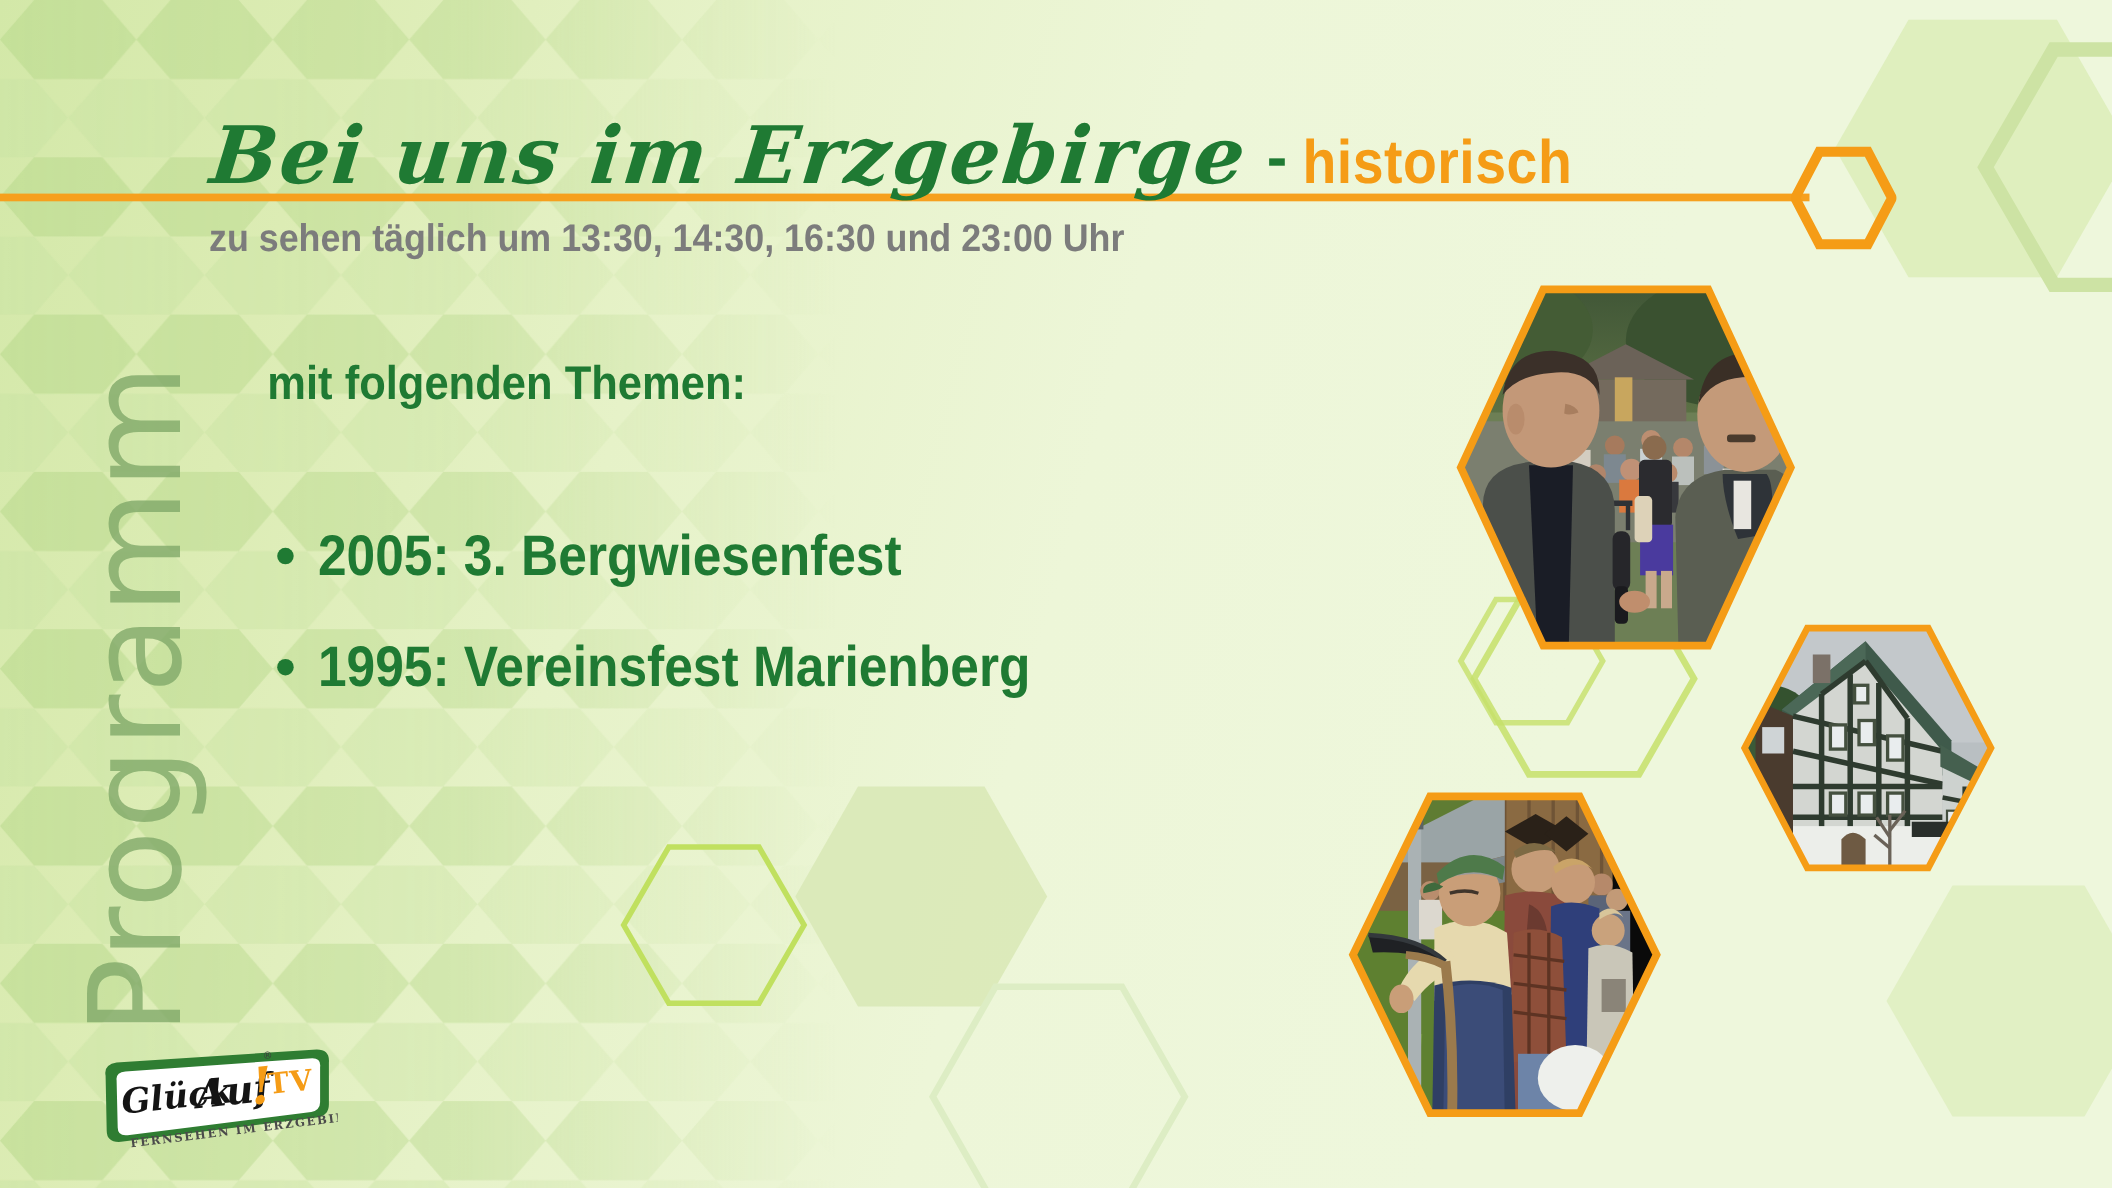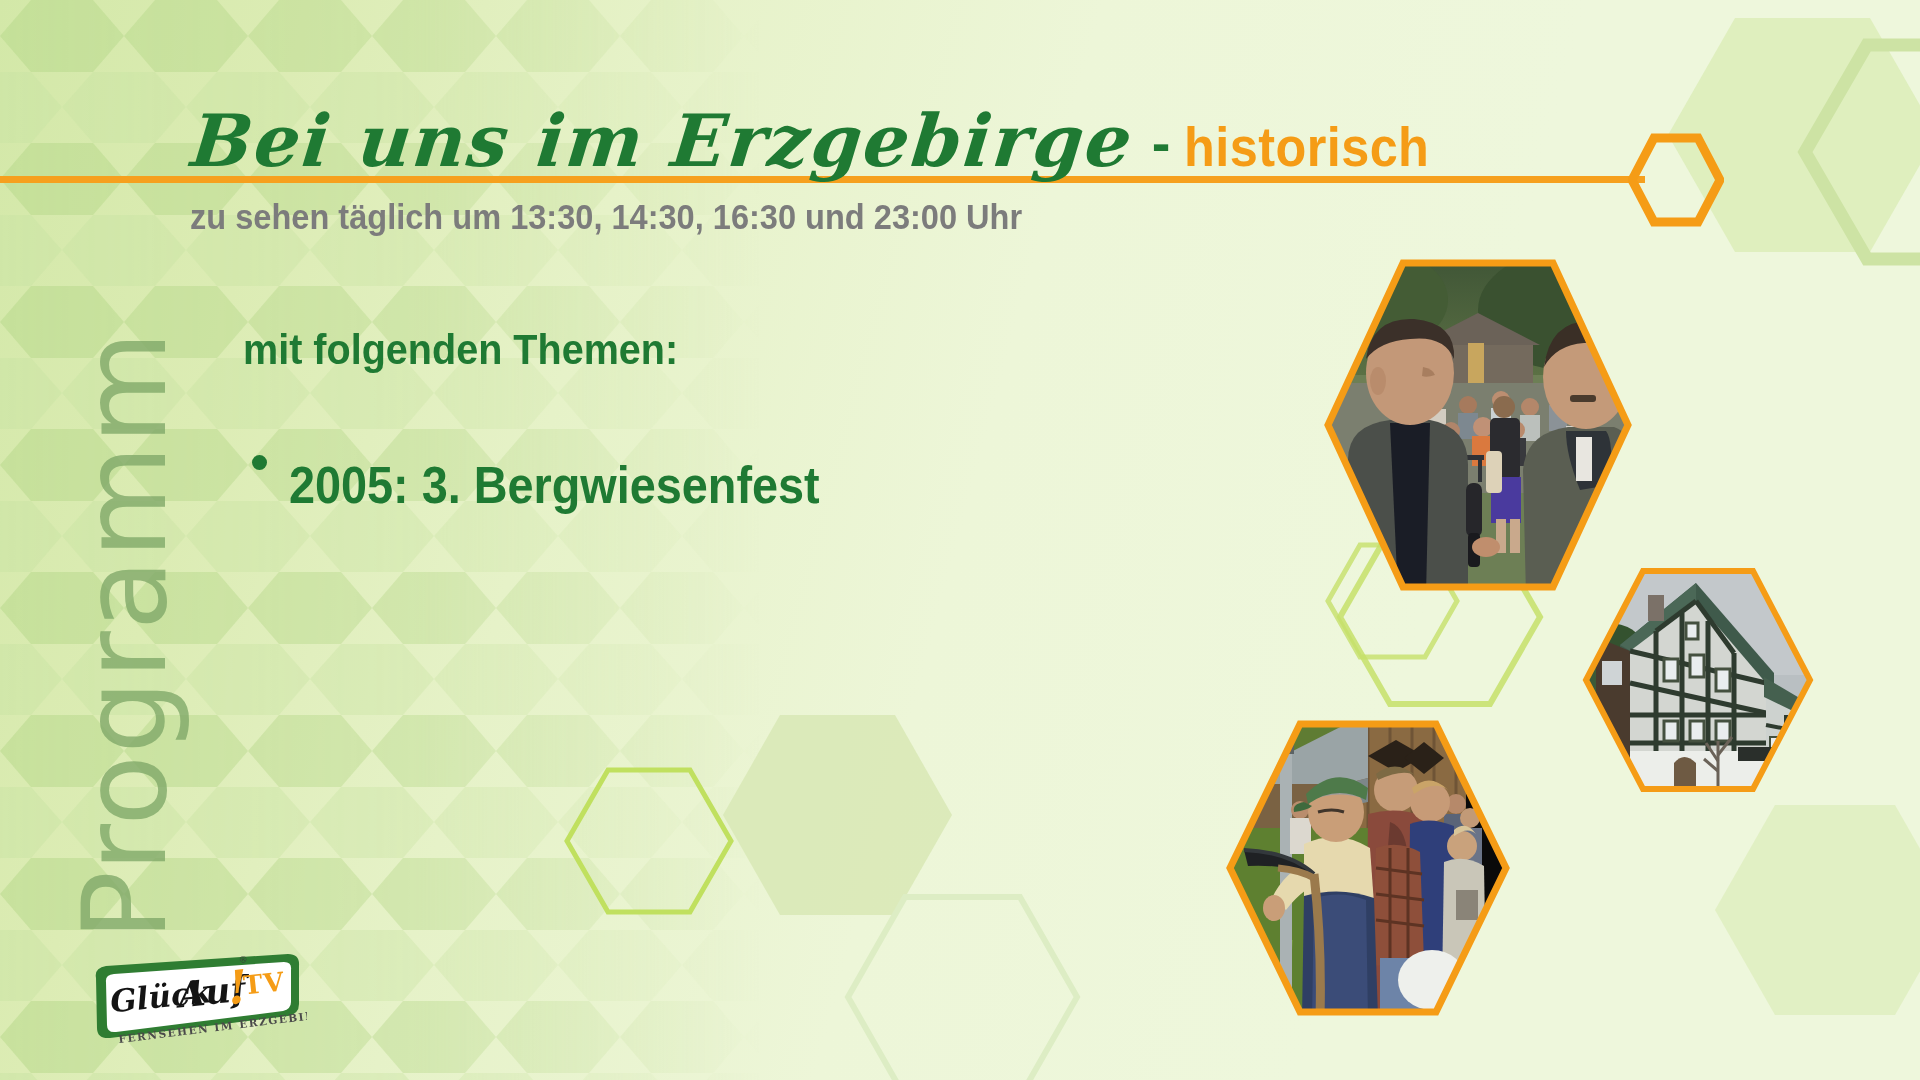--- a/index.html
+++ b/index.html
@@ -134,21 +134,21 @@
   .topic-list {
     position: absolute;
     left: 252px;
     top: 455px;
     margin: 0;
     padding: 0;
     list-style: none;
   }
   .topic-list li {
     display: flex;
-    align-items: flex-start;
+    align-items: center;
     height: 101px;
     white-space: nowrap;
   }
   .topic-list .bullet {
     display: inline-block;
     width: 15px;
     height: 15px;
     border-radius: 50%;
     background: #1f7a33;
     margin-right: 22px;
@@ -235,20 +235,24 @@
   </div>
 
   <div class="subtitle">zu sehen täglich um 13:30, 14:30, 16:30 und 23:00 Uhr</div>
 
   <div class="lead">mit folgenden Themen:</div>
 
   <ul class="topic-list">
     <li>
       <span class="bullet"></span>
       <span class="txt">2005: 3. Bergwiesenfest</span>
+    </li>
+    <li>
+      <span class="bullet"></span>
+      <span class="txt">1995: Vereinsfest Marienberg</span>
     </li>
   </ul>
 
   <div class="hexphoto" style="left:1318px; top:255px; width:320px; height:340px;">
     <svg viewBox="0 0 320 340" width="320" height="340">
       <defs>
         <clipPath id="clipA">
           <polygon points="85,8 235,8 310,170 235,332 85,332 10,170"></polygon>
         </clipPath>
         <linearGradient id="skyA" x1="0" y1="0" x2="0" y2="1">

